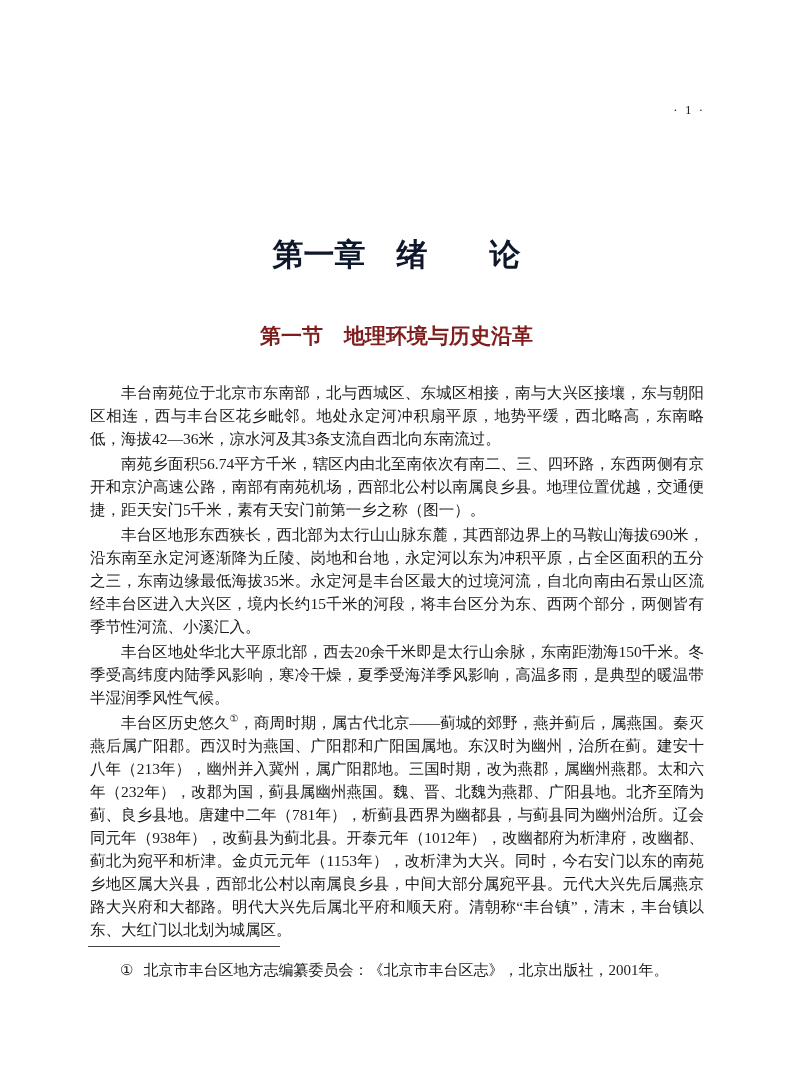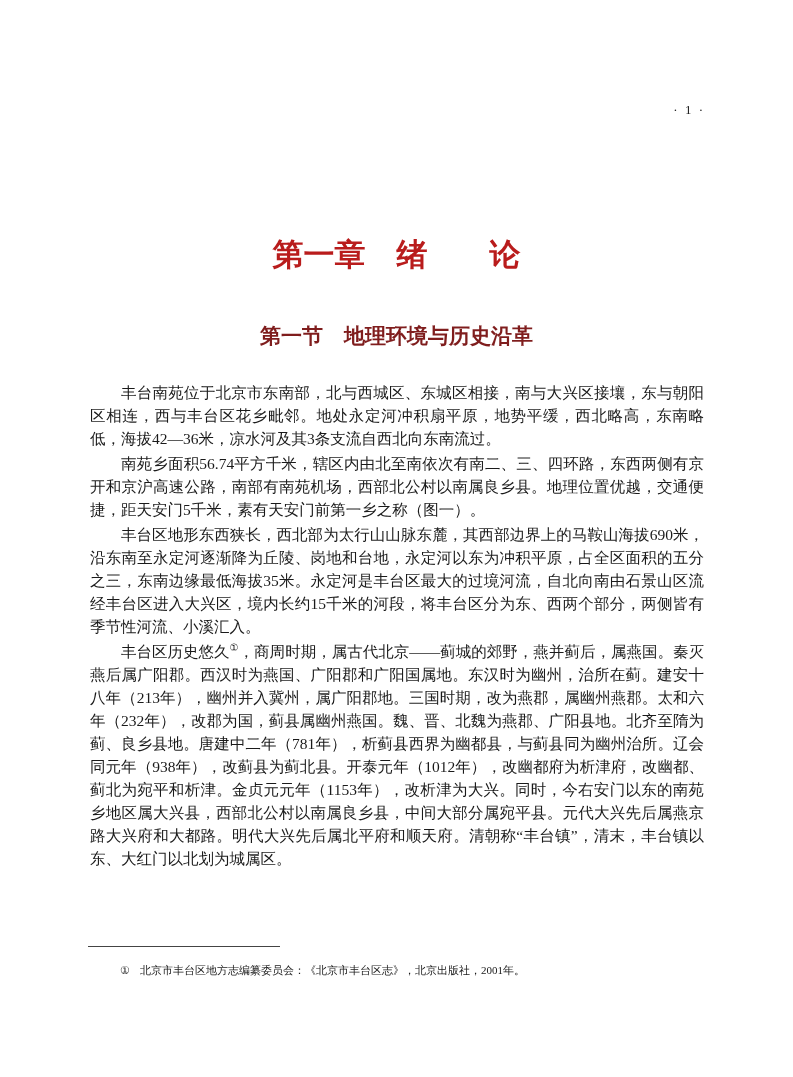--- a/index.html
+++ b/index.html
@@ -27,21 +27,21 @@
   }
   .chapter-title {
     position: absolute;
     top: 234px;
     left: 0;
     width: 100%;
     margin: 0;
     text-align: center;
     font-size: 31px;
     font-weight: bold;
-    color: #b91c1c;
+    color: #0f172a;
   }
   .section-title {
     position: absolute;
     top: 322px;
     left: 0;
     width: 100%;
     margin: 0;
     text-align: center;
     font-size: 21px;
     font-weight: bold;
@@ -74,21 +74,21 @@
   }
   .footnote-rule {
     margin: 0;
     border: none;
     border-top: 1px solid #444;
     width: 192px;
   }
   .footnote {
     margin: 14px 0 0 0;
     padding-left: 32px;
-    font-size: 11px;
+    font-size: 15px;
     line-height: 19px;
     color: #1a1a1a;
   }
   .footnote-marker {
     margin-right: 10px;
   }
 </style>
 </head>
 <body>
 
@@ -97,20 +97,21 @@
   <div class="page-number">· 1 ·</div>
 
   <h1 class="chapter-title">第一章　绪　　论</h1>
 
   <h2 class="section-title">第一节　地理环境与历史沿革</h2>
 
   <div class="body-text">
     <p>丰台南苑位于北京市东南部，北与西城区、东城区相接，南与大兴区接壤，东与朝阳区相连，西与丰台区花乡毗邻。地处永定河冲积扇平原，地势平缓，西北略高，东南略低，海拔42—36米，凉水河及其3条支流自西北向东南流过。</p>
     <p>南苑乡面积56.74平方千米，辖区内由北至南依次有南二、三、四环路，东西两侧有京开和京沪高速公路，南部有南苑机场，西部北公村以南属良乡县。地理位置优越，交通便捷，距天安门5千米，素有天安门前第一乡之称（图一）。</p>
     <p>丰台区地形东西狭长，西北部为太行山山脉东麓，其西部边界上的马鞍山海拔690米，沿东南至永定河逐渐降为丘陵、岗地和台地，永定河以东为冲积平原，占全区面积的五分之三，东南边缘最低海拔35米。永定河是丰台区最大的过境河流，自北向南由石景山区流经丰台区进入大兴区，境内长约15千米的河段，将丰台区分为东、西两个部分，两侧皆有季节性河流、小溪汇入。</p>
+    <p>丰台区地处华北大平原北部，西去20余千米即是太行山余脉，东南距渤海150千米。冬季受高纬度内陆季风影响，寒冷干燥，夏季受海洋季风影响，高温多雨，是典型的暖温带半湿润季风性气候。</p>
     <p><span>丰台区历史悠久</span><sup class="footnote-ref">①</sup><span>，商周时期，属古代北京——蓟城的郊野，燕并蓟后，属燕国。秦灭燕后属广阳郡。西汉时为燕国、广阳郡和广阳国属地。东汉时为幽州，治所在蓟。建安十八年（213年），幽州并入冀州，属广阳郡地。三国时期，改为燕郡，属幽州燕郡。太和六年（232年），改郡为国，蓟县属幽州燕国。魏、晋、北魏为燕郡、广阳县地。北齐至隋为蓟、良乡县地。唐建中二年（781年），析蓟县西界为幽都县，与蓟县同为幽州治所。辽会同元年（938年），改蓟县为蓟北县。开泰元年（1012年），改幽都府为析津府，改幽都、蓟北为宛平和析津。金贞元元年（1153年），改析津为大兴。同时，今右安门以东的南苑乡地区属大兴县，西部北公村以南属良乡县，中间大部分属宛平县。元代大兴先后属燕京路大兴府和大都路。明代大兴先后属北平府和顺天府。清朝称“丰台镇”，清末，丰台镇以东、大红门以北划为城属区。</span></p>
   </div>
 
   <div class="footnote-area">
     <hr class="footnote-rule">
     <p class="footnote">
       <span class="footnote-marker">①</span><span>北京市丰台区地方志编纂委员会：《北京市丰台区志》，北京出版社，2001年。</span>
     </p>
   </div>
 

